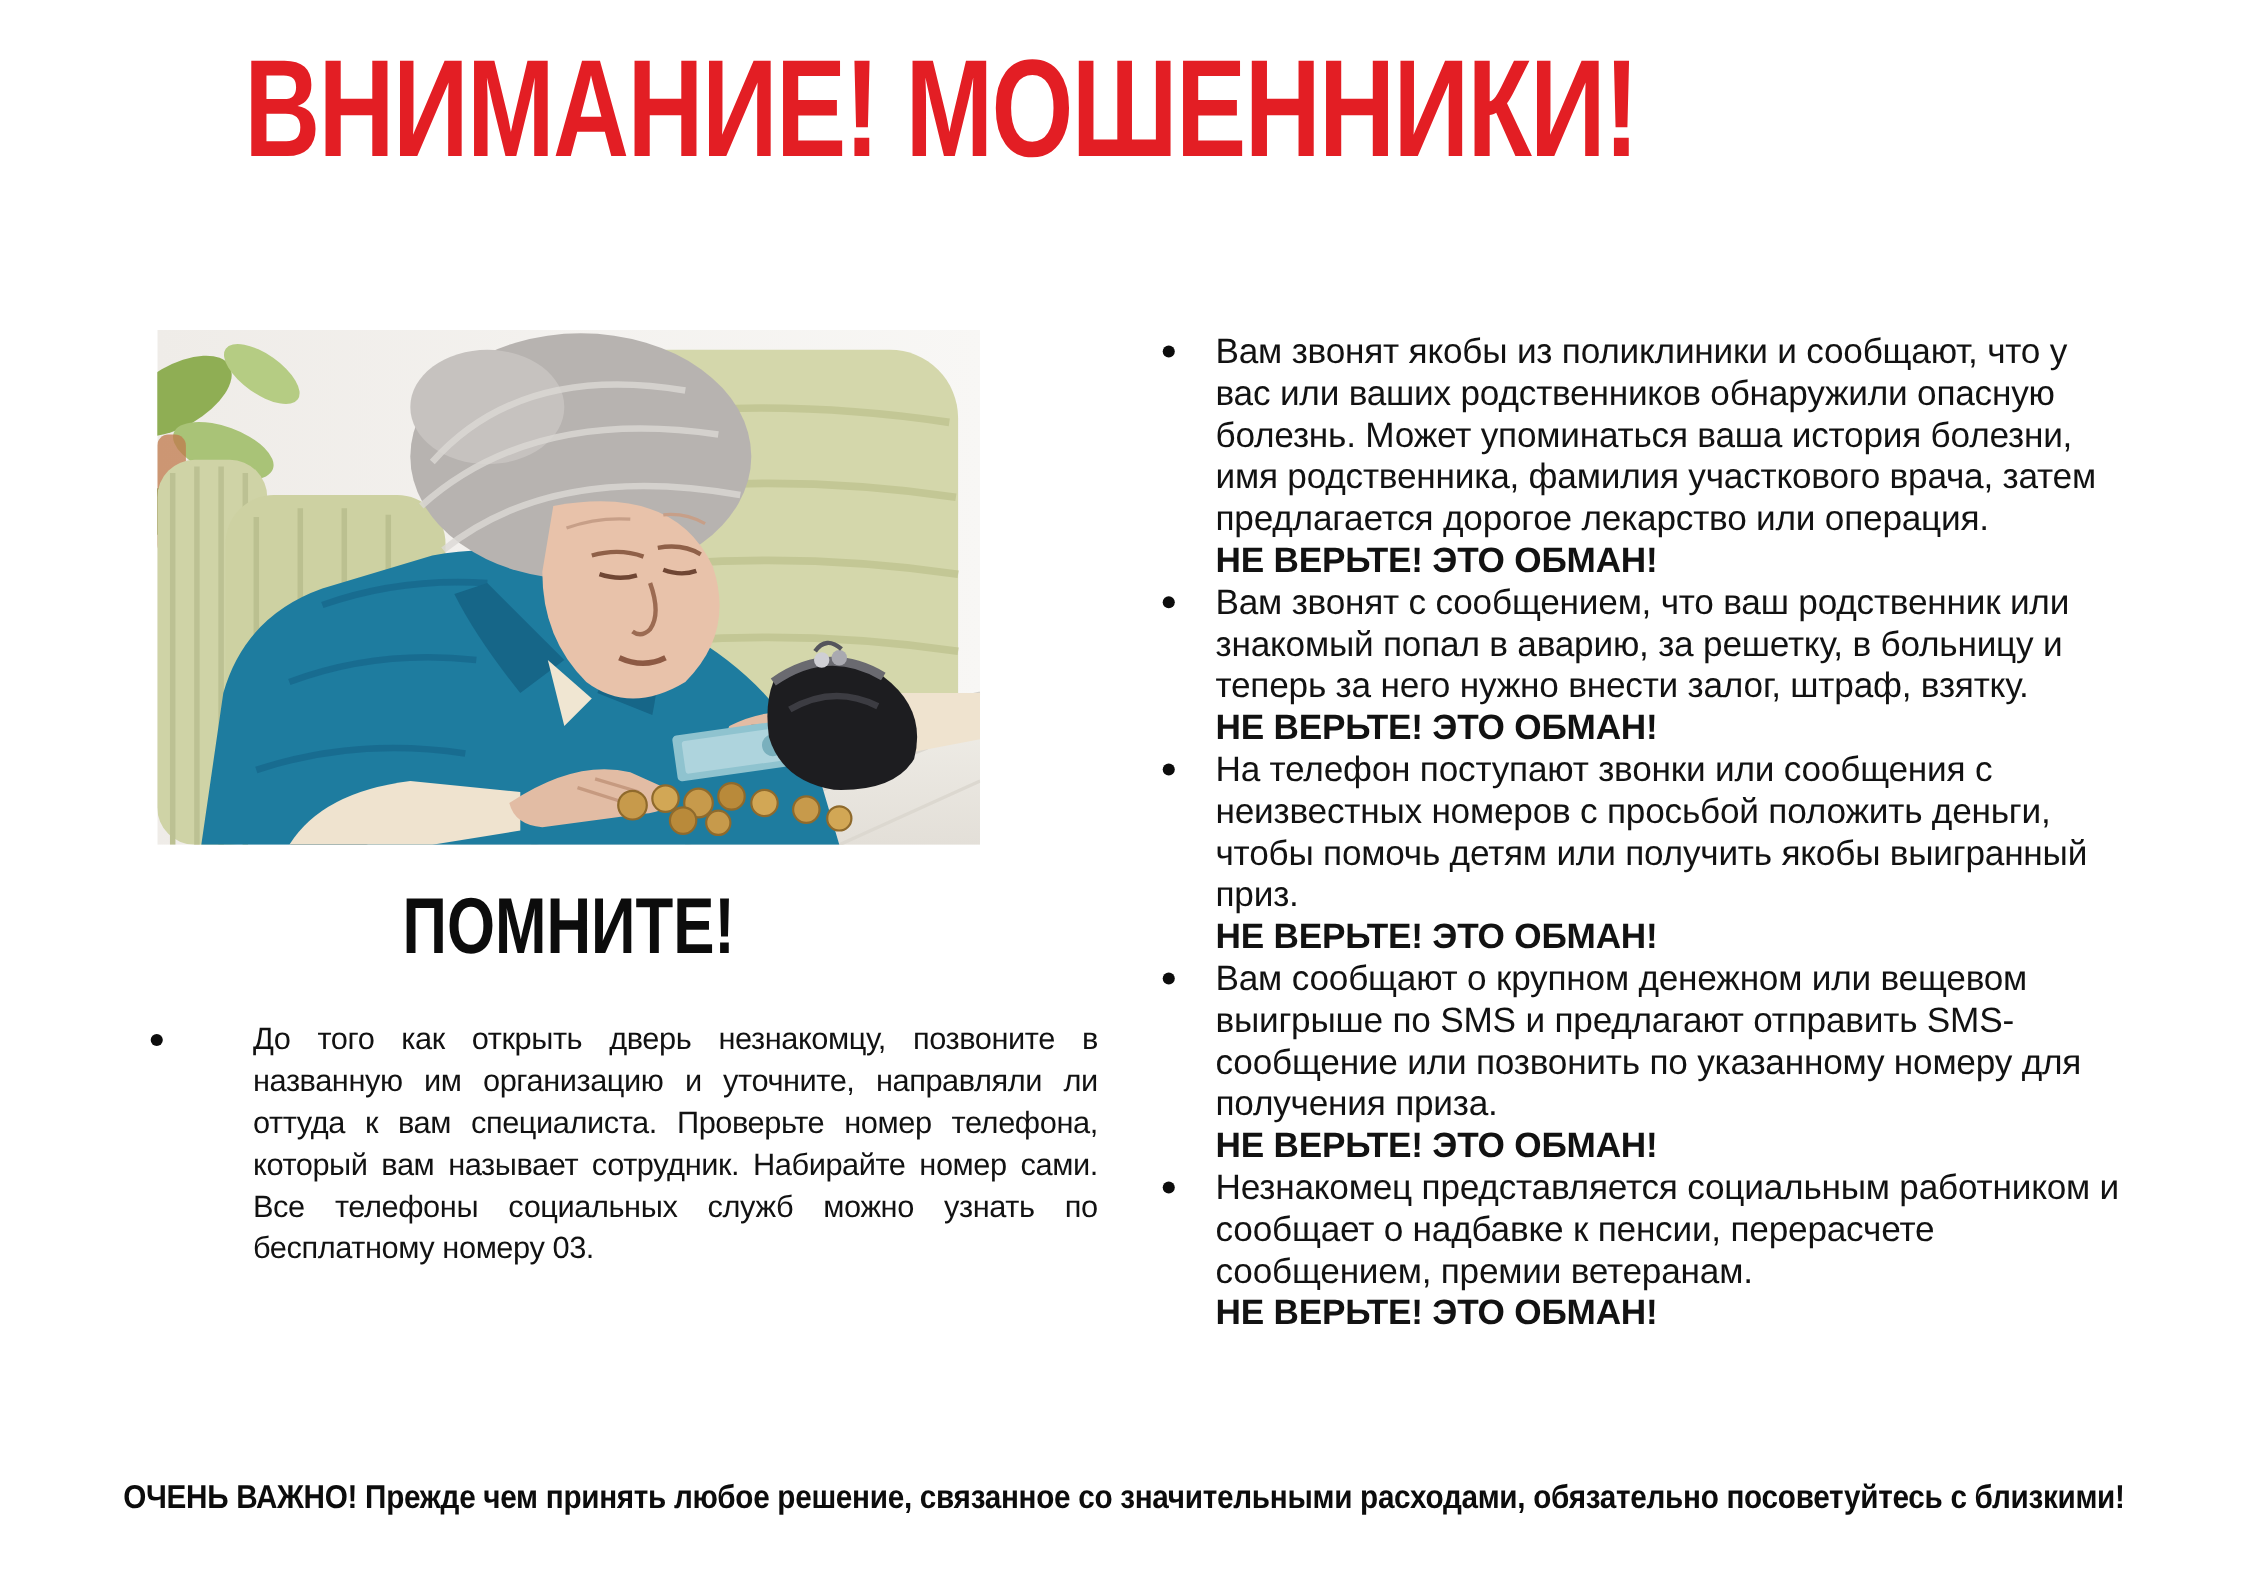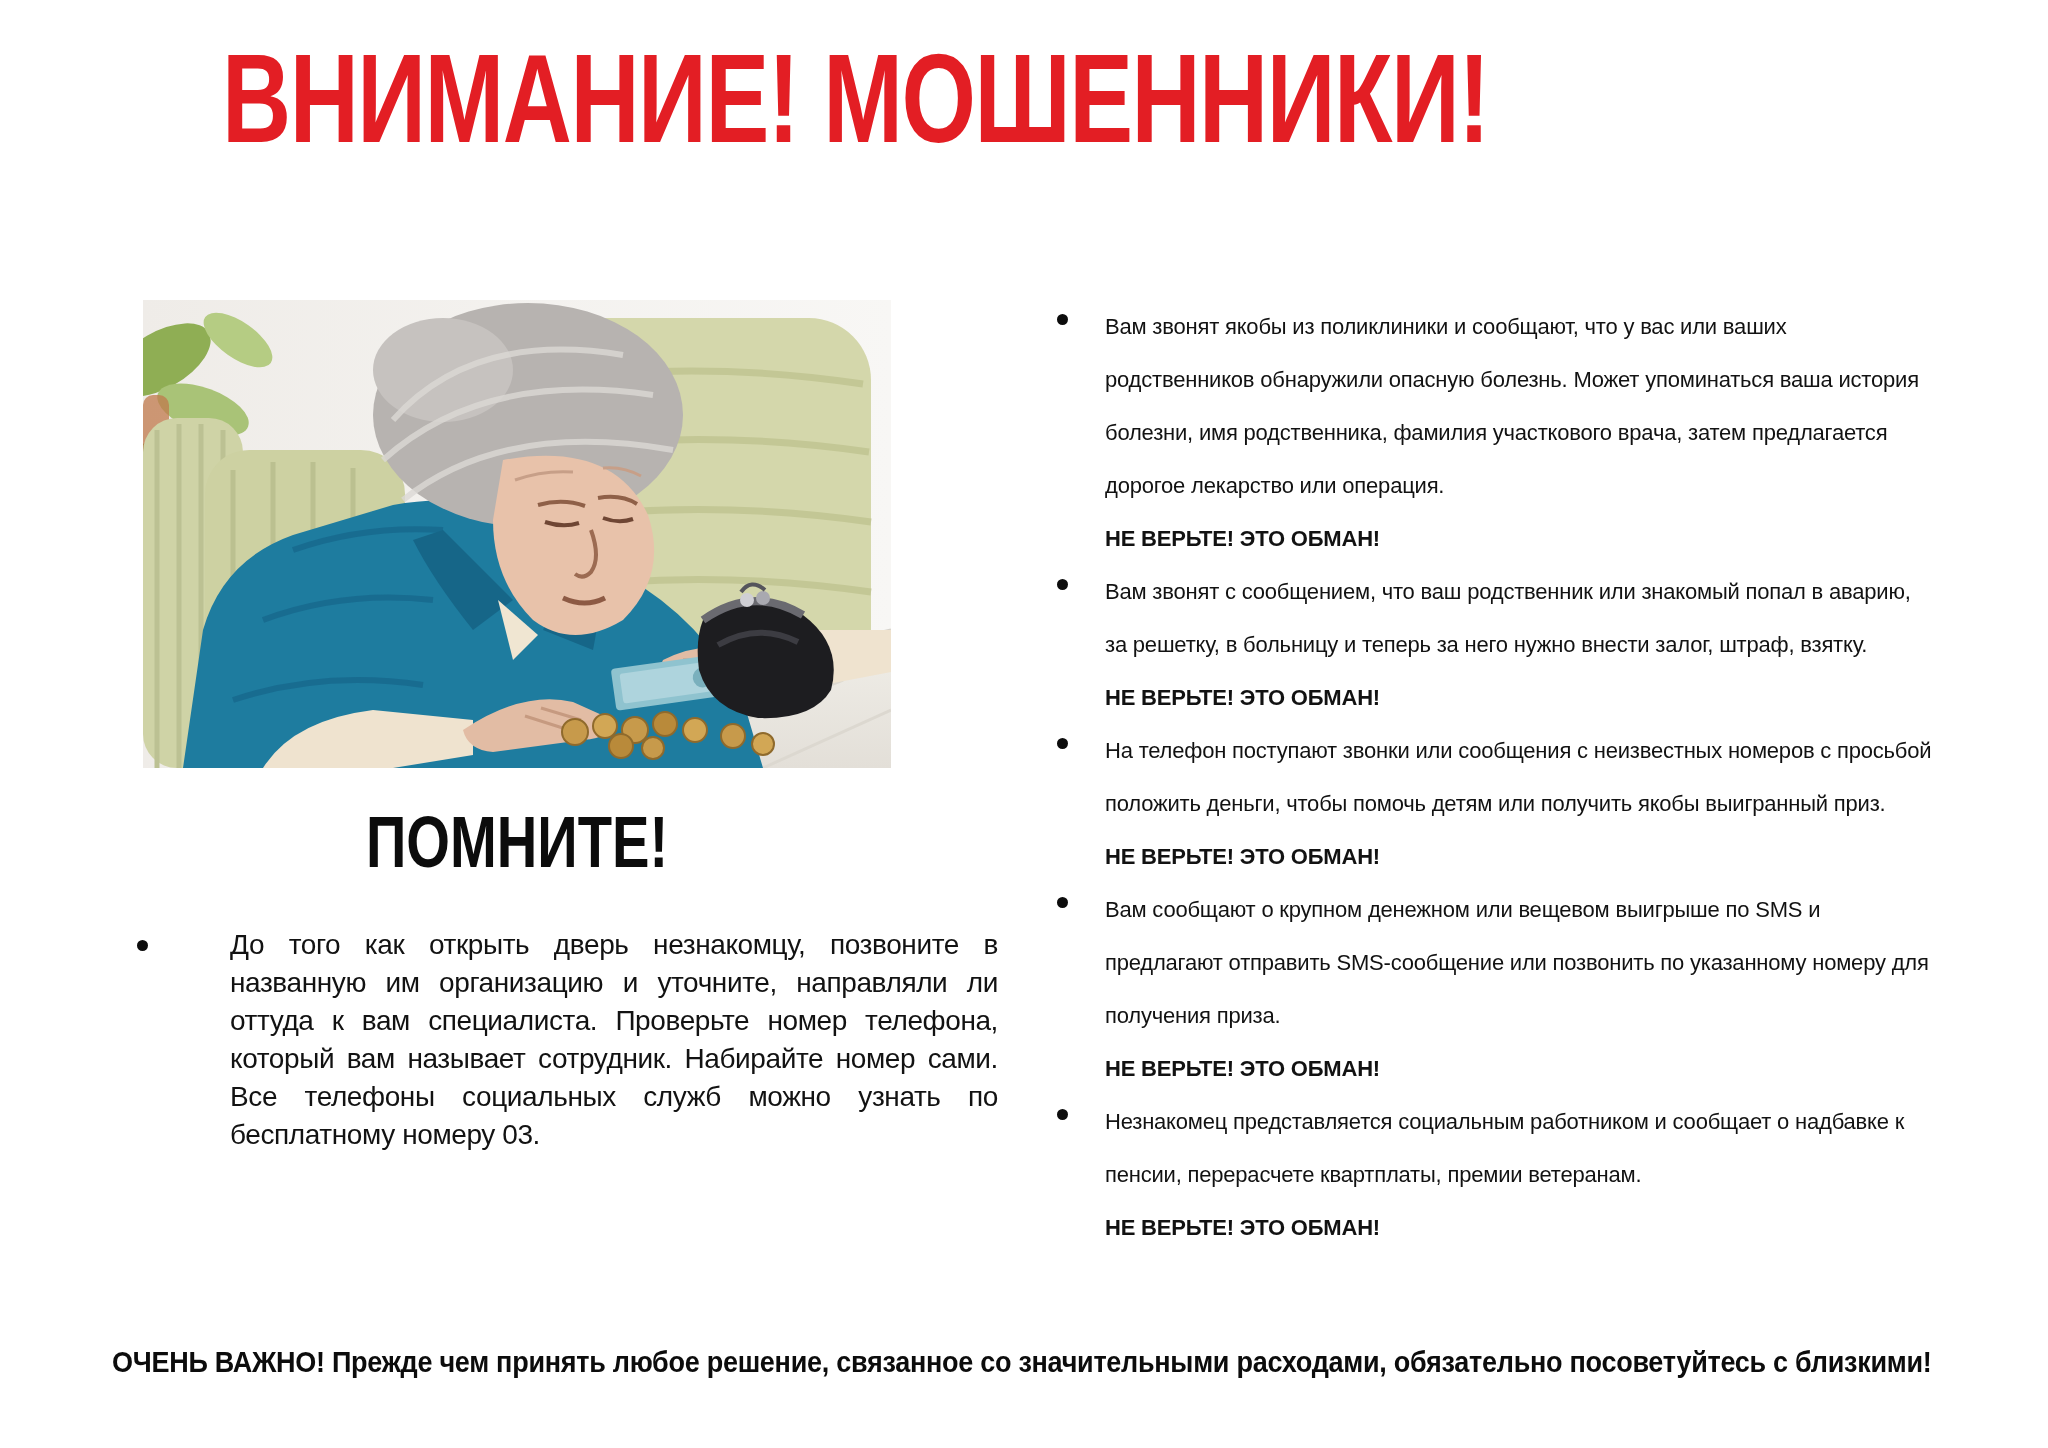--- a/index.html
+++ b/index.html
@@ -86,22 +86,22 @@
     line-height:38px;
     letter-spacing:-0.4px;
     text-align:justify;
   }
   .right-bullets{
     left:1040px; top:300px;
     width:892px;
   }
   .right-bullets li{
     padding-left:65px;
-    font-size:22px;
-    line-height:53px;
+    font-size:32px;
+    line-height:38px;
     letter-spacing:-0.2px;
     text-align:left;
   }
   .warning{
     display:block;
     font-weight:bold;
   }
   .footer{
     position:absolute;
     left:112px; top:1345px;
@@ -246,20 +246,20 @@
     </li>
     <li>
       <span>На телефон поступают звонки или сообщения с неизвестных номеров с просьбой положить деньги, чтобы помочь детям или получить якобы выигранный приз.</span>
       <span class="warning">НЕ ВЕРЬТЕ! ЭТО ОБМАН!</span>
     </li>
     <li>
       <span>Вам сообщают о крупном денежном или вещевом выигрыше по SMS и предлагают отправить SMS-сообщение или позвонить по указанному номеру для получения приза.</span>
       <span class="warning">НЕ ВЕРЬТЕ! ЭТО ОБМАН!</span>
     </li>
     <li>
-      <span>Незнакомец представляется социальным работником и сообщает о надбавке к пенсии, перерасчете квартплаты, премии ветеранам.</span>
+      <span>Незнакомец представляется социальным работником и сообщает о надбавке к пенсии, перерасчете сообщением, премии ветеранам.</span>
       <span class="warning">НЕ ВЕРЬТЕ! ЭТО ОБМАН!</span>
     </li>
   </ul>
 
   <p class="footer">ОЧЕНЬ ВАЖНО! Прежде чем принять любое решение, связанное со значительными расходами, обязательно посоветуйтесь с близкими!</p>
 
 </div>
 
 </body></html>

